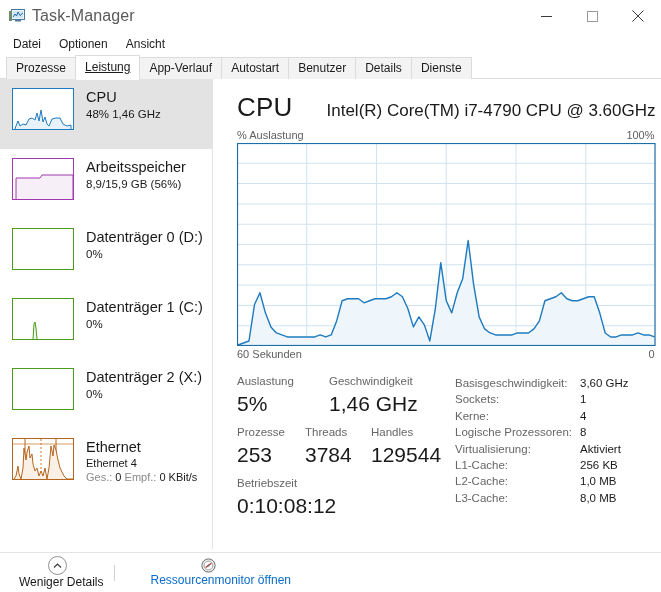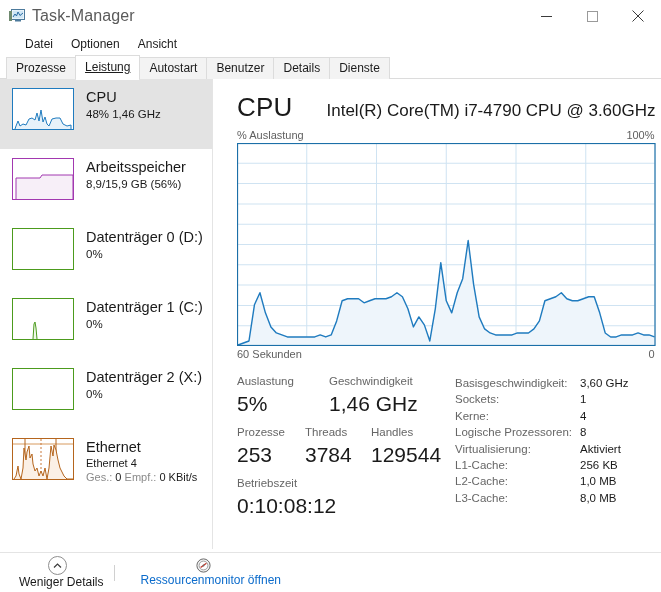--- a/index.html
+++ b/index.html
@@ -15,21 +15,21 @@
   .titlebar{
     height:32px;background:#ffffff;display:flex;align-items:center;
     border-bottom:0px solid #fff;position:relative;
   }
   .tb-icon{width:16px;height:14px;margin-left:9px;margin-right:7px;position:relative;flex:none;}
   .tb-title{font-size:16px;color:#5a5a5a;letter-spacing:.1px;}
   .wincontrols{position:absolute;right:0;top:0;height:32px;display:flex;}
   .wc{width:46px;height:32px;display:flex;align-items:center;justify-content:center;color:#2b2b2b;}
   .wc svg{display:block;}
   
-  .menubar{height:24px;display:flex;align-items:center;padding-left:16px;background:#fff;}
+  .menubar{height:24px;display:flex;align-items:center;padding-left:4px;background:#fff;}
   .menuitem{font-size:12px;color:#1c1c1c;padding:3px 9px;}
   
   .tabstrip{height:23px;display:flex;align-items:flex-end;padding-left:6px;position:relative;background:#fff;}
   .tabstrip:after{content:"";position:absolute;left:0;right:0;bottom:0;height:1px;background:#dcdcdc;}
   .tab{
     font-size:12px;color:#1c1c1c;padding:3px 9px 4px 9px;
     border:1px solid #dcdcdc;border-bottom:none;background:#f3f3f3;
     margin-right:-1px;position:relative;z-index:1;line-height:14px;
   }
   .tab.active{background:#fff;z-index:3;padding-top:4px;padding-bottom:5px;border-color:#dcdcdc;text-decoration:underline;}
@@ -77,21 +77,21 @@
     border-top:1px solid #e4e4e4;display:flex;align-items:center;padding-left:12px;background:#fff;
   }
   .fbtn{display:flex;align-items:center;flex-direction:column;}
   .chev{
     width:17px;height:17px;border:1px solid #8f8f8f;border-radius:50%;
     display:flex;align-items:center;justify-content:center;flex:none;
   }
   .flabel{font-size:12px;color:#1a1a1a;margin-left:7px;}
   .fsep{width:1px;height:16px;background:#d0d0d0;margin:0 11px;}
   .rmicon{width:15px;height:15px;flex:none;}
-  .flink{font-size:12px;color:#0b6bcb;margin-left:14px;}
+  .flink{font-size:12px;color:#0b6bcb;margin-left:24px;}
 </style>
 </head>
 <body>
 
 <div class="titlebar">
   <span class="tb-icon">
     <svg viewBox="0 0 16 14" width="16" height="14">
       <rect x="2.5" y="0.5" width="13" height="10" fill="#ffffff" stroke="#4d7a9c" stroke-width="1"></rect>
       <rect x="3.5" y="1.5" width="11" height="8" fill="#cfe6f5"></rect>
       <polyline points="4,8 6,5 7.5,7 9,3 11,6.5 14,4" fill="none" stroke="#2b6ca3" stroke-width="1"></polyline>
@@ -122,20 +122,21 @@
 
 <div class="menubar">
   <div class="menuitem">Datei</div>
   <div class="menuitem">Optionen</div>
   <div class="menuitem">Ansicht</div>
 </div>
 
 <div class="tabstrip">
   <div class="tab">Prozesse</div>
   <div class="tab active">Leistung</div>
+  <div class="tab">App-Verlauf</div>
   <div class="tab">Autostart</div>
   <div class="tab">Benutzer</div>
   <div class="tab">Details</div>
   <div class="tab">Dienste</div>
 </div>
 
 <div class="content">
 
   <div class="sidebar">
 

